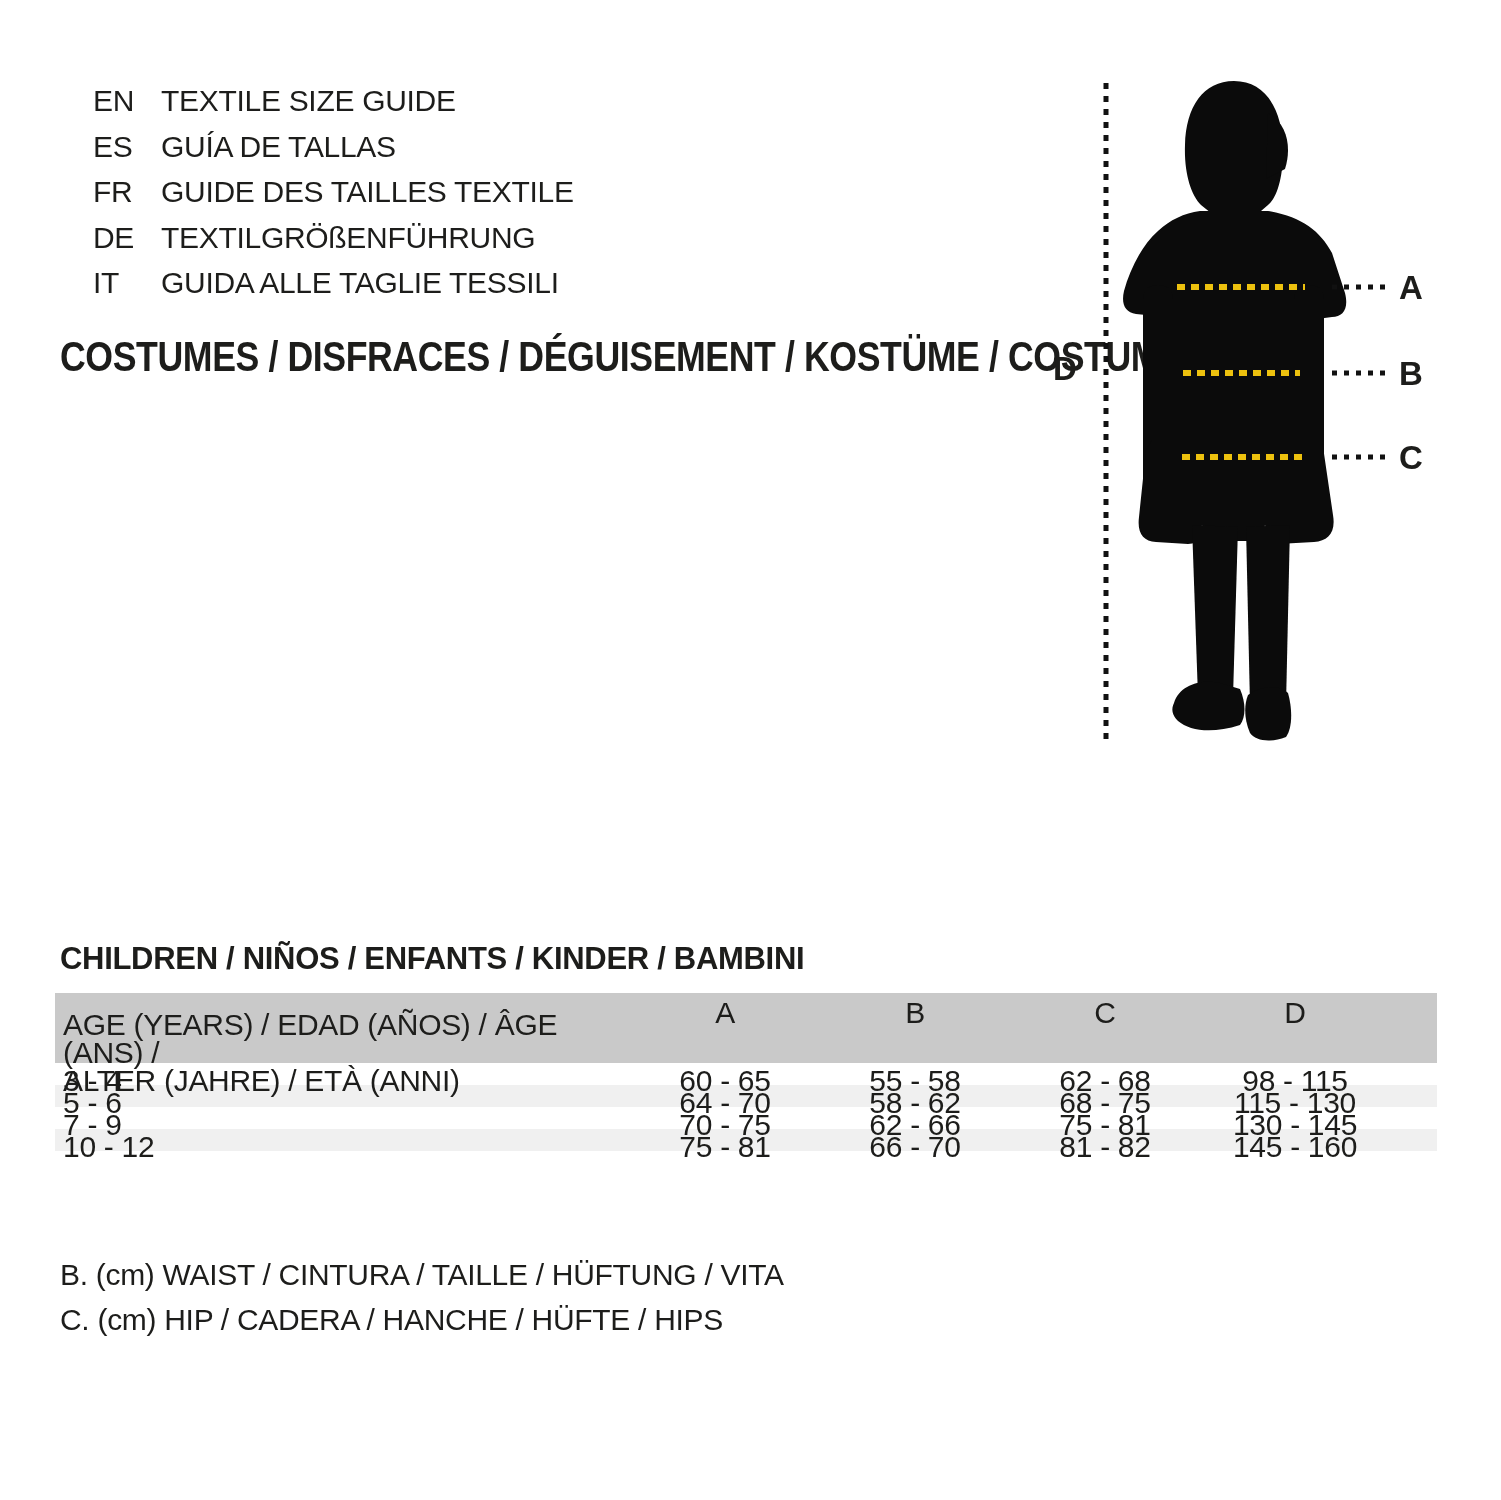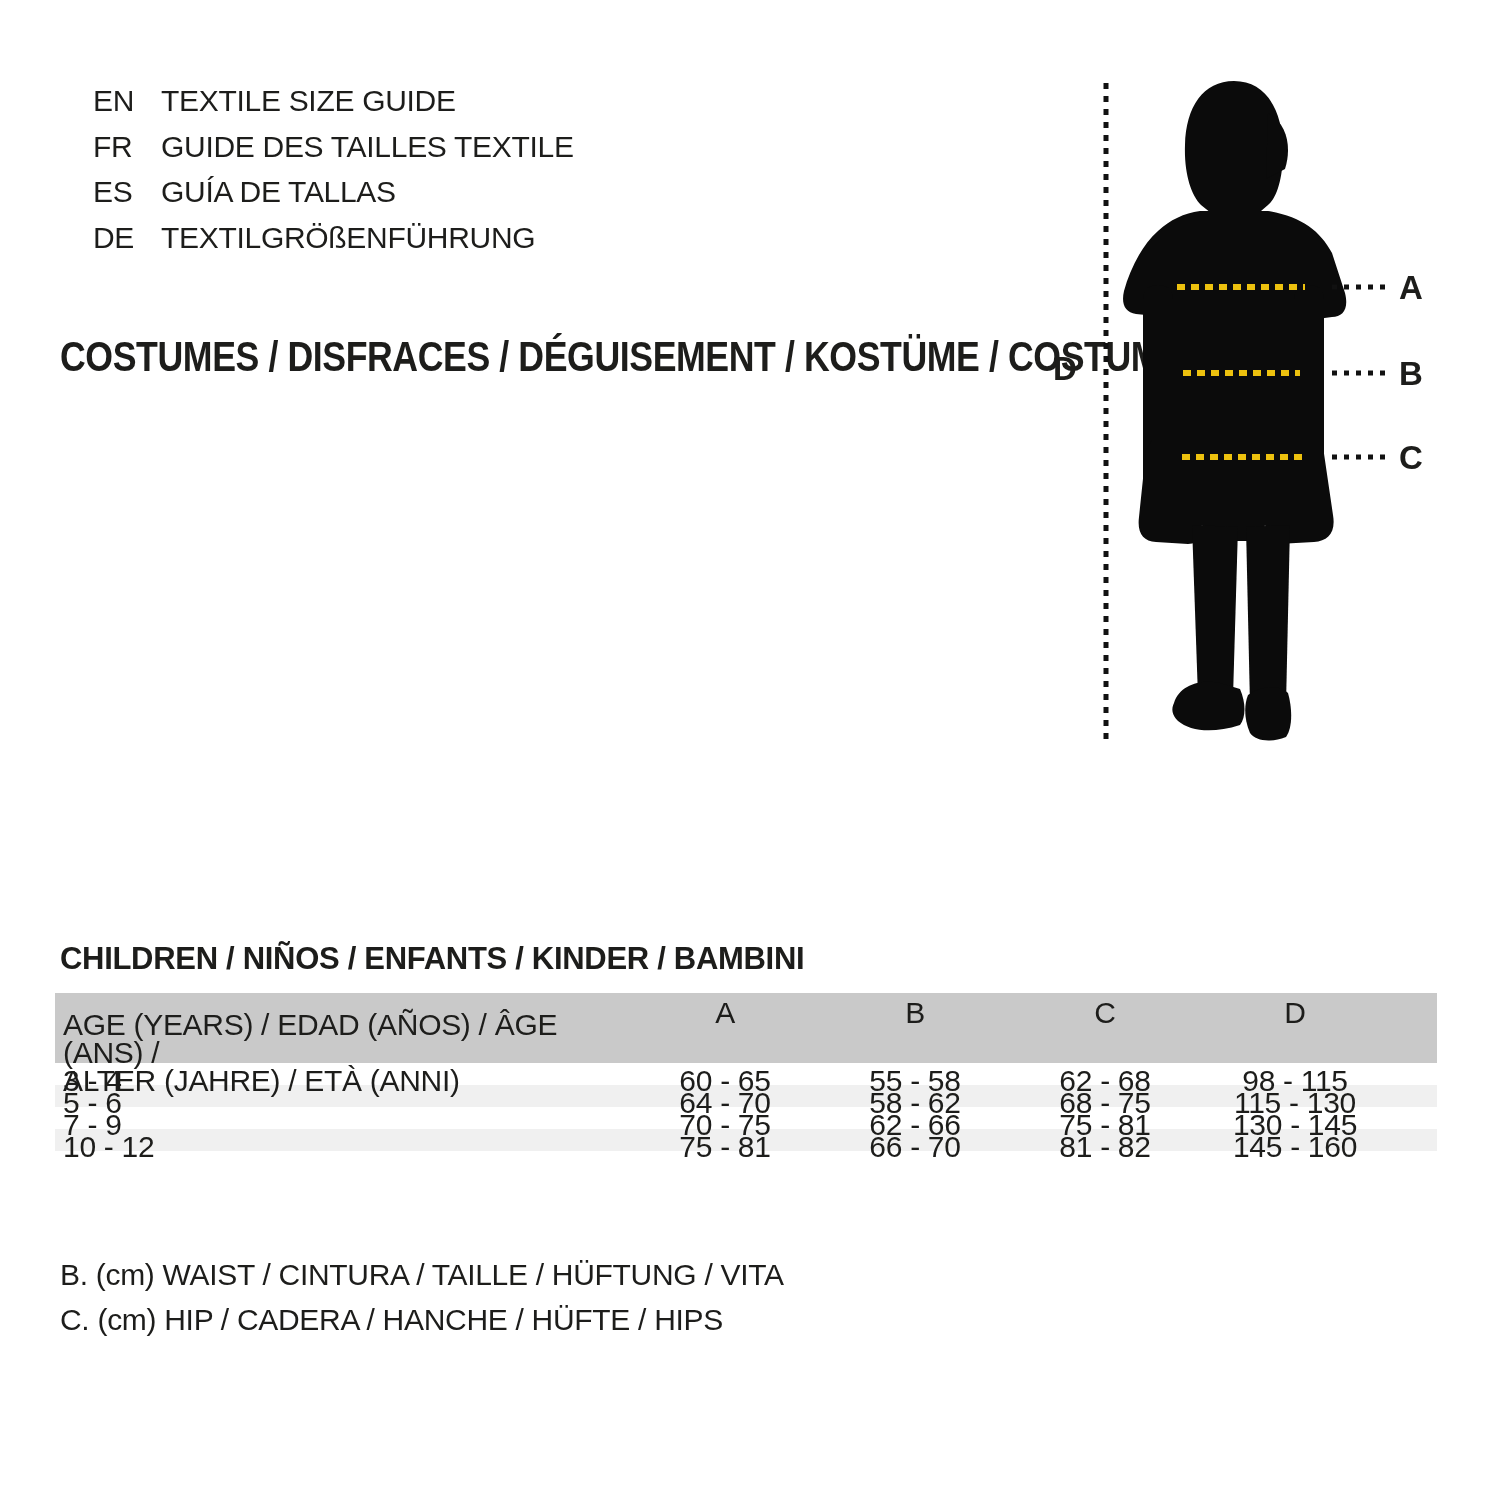--- a/index.html
+++ b/index.html
@@ -49,30 +49,34 @@
 <body>
 
 <div class="canvas">
 
   <section class="lang-list">
     <div class="lang-row">
       <span class="lang-code">EN</span>
       <span class="lang-label">TEXTILE SIZE GUIDE</span>
     </div>
     <div class="lang-row">
+      <span class="lang-code">ES</span>
+      <span class="lang-label">GUÍA DE TALLAS</span>
+    </div>
+    <div class="lang-row">
       <span class="lang-code">FR</span>
       <span class="lang-label">GUIDE DES TAILLES TEXTILE</span>
     </div>
     <div class="lang-row">
-      <span class="lang-code">ES</span>
-      <span class="lang-label">GUÍA DE TALLAS</span>
+      <span class="lang-code">DE</span>
+      <span class="lang-label">TEXTILGRÖßENFÜHRUNG</span>
     </div>
     <div class="lang-row">
-      <span class="lang-code">DE</span>
-      <span class="lang-label">TEXTILGRÖßENFÜHRUNG</span>
+      <span class="lang-code">IT</span>
+      <span class="lang-label">GUIDA ALLE TAGLIE TESSILI</span>
     </div>
   </section>
 
   <h1 class="category-title">COSTUMES / DISFRACES / DÉGUISEMENT / KOSTÜME / COSTUMI</h1>
 
   <figure class="figure">
     <svg width="460" height="700" viewBox="0 0 460 700">
 
       <line class="height-line" x1="66" y1="28" x2="66" y2="687"></line>
 

